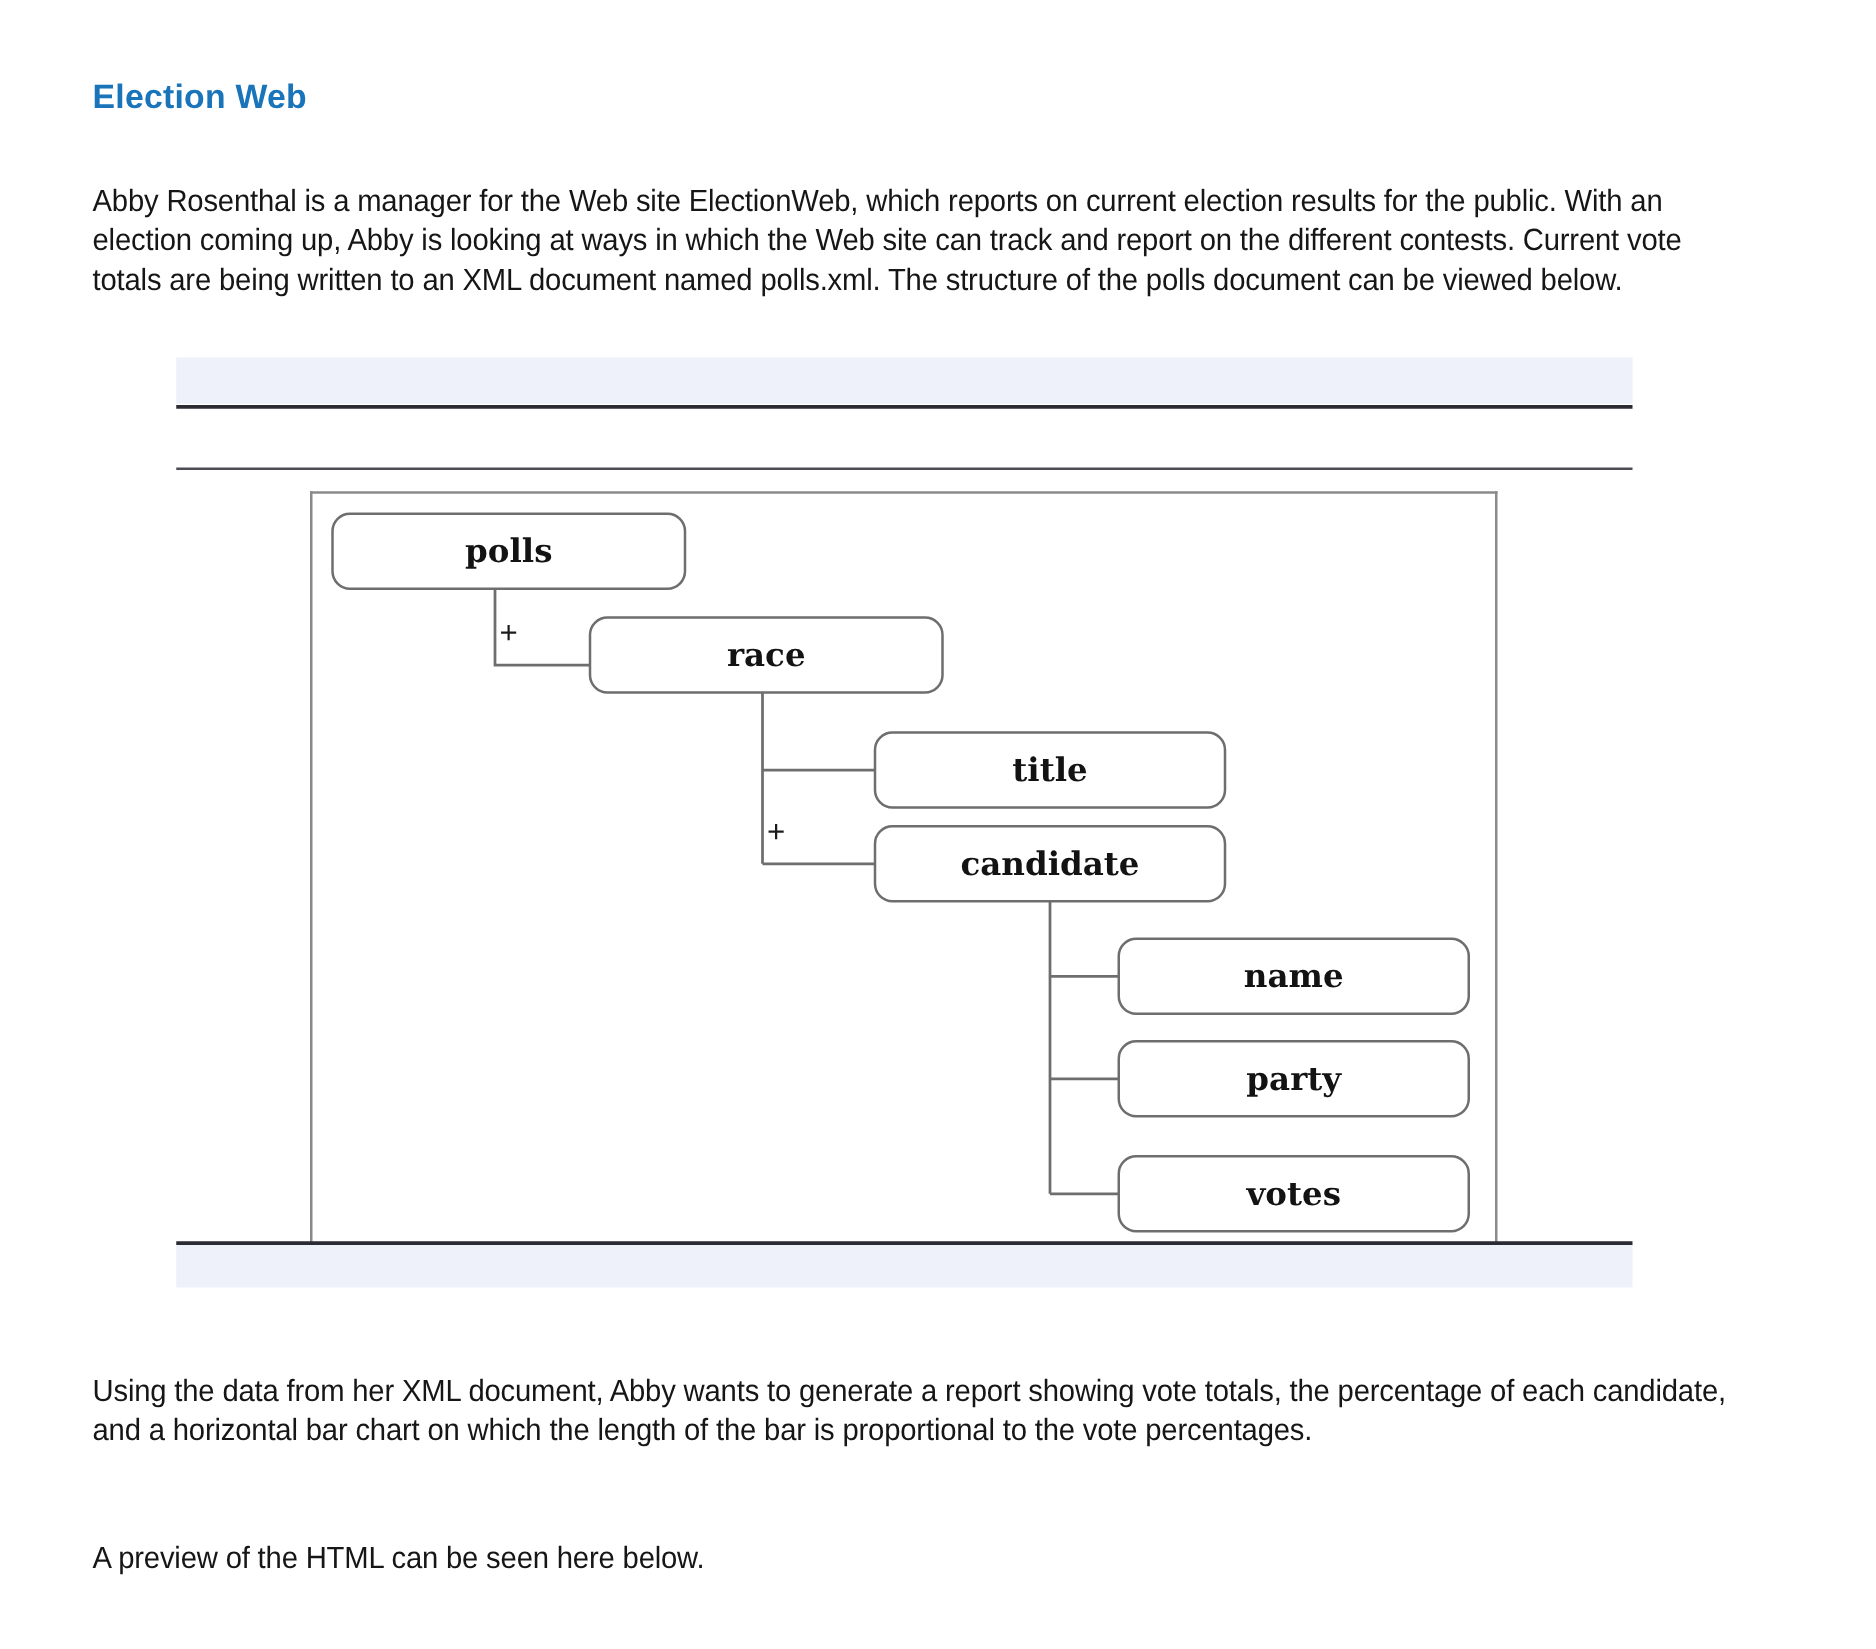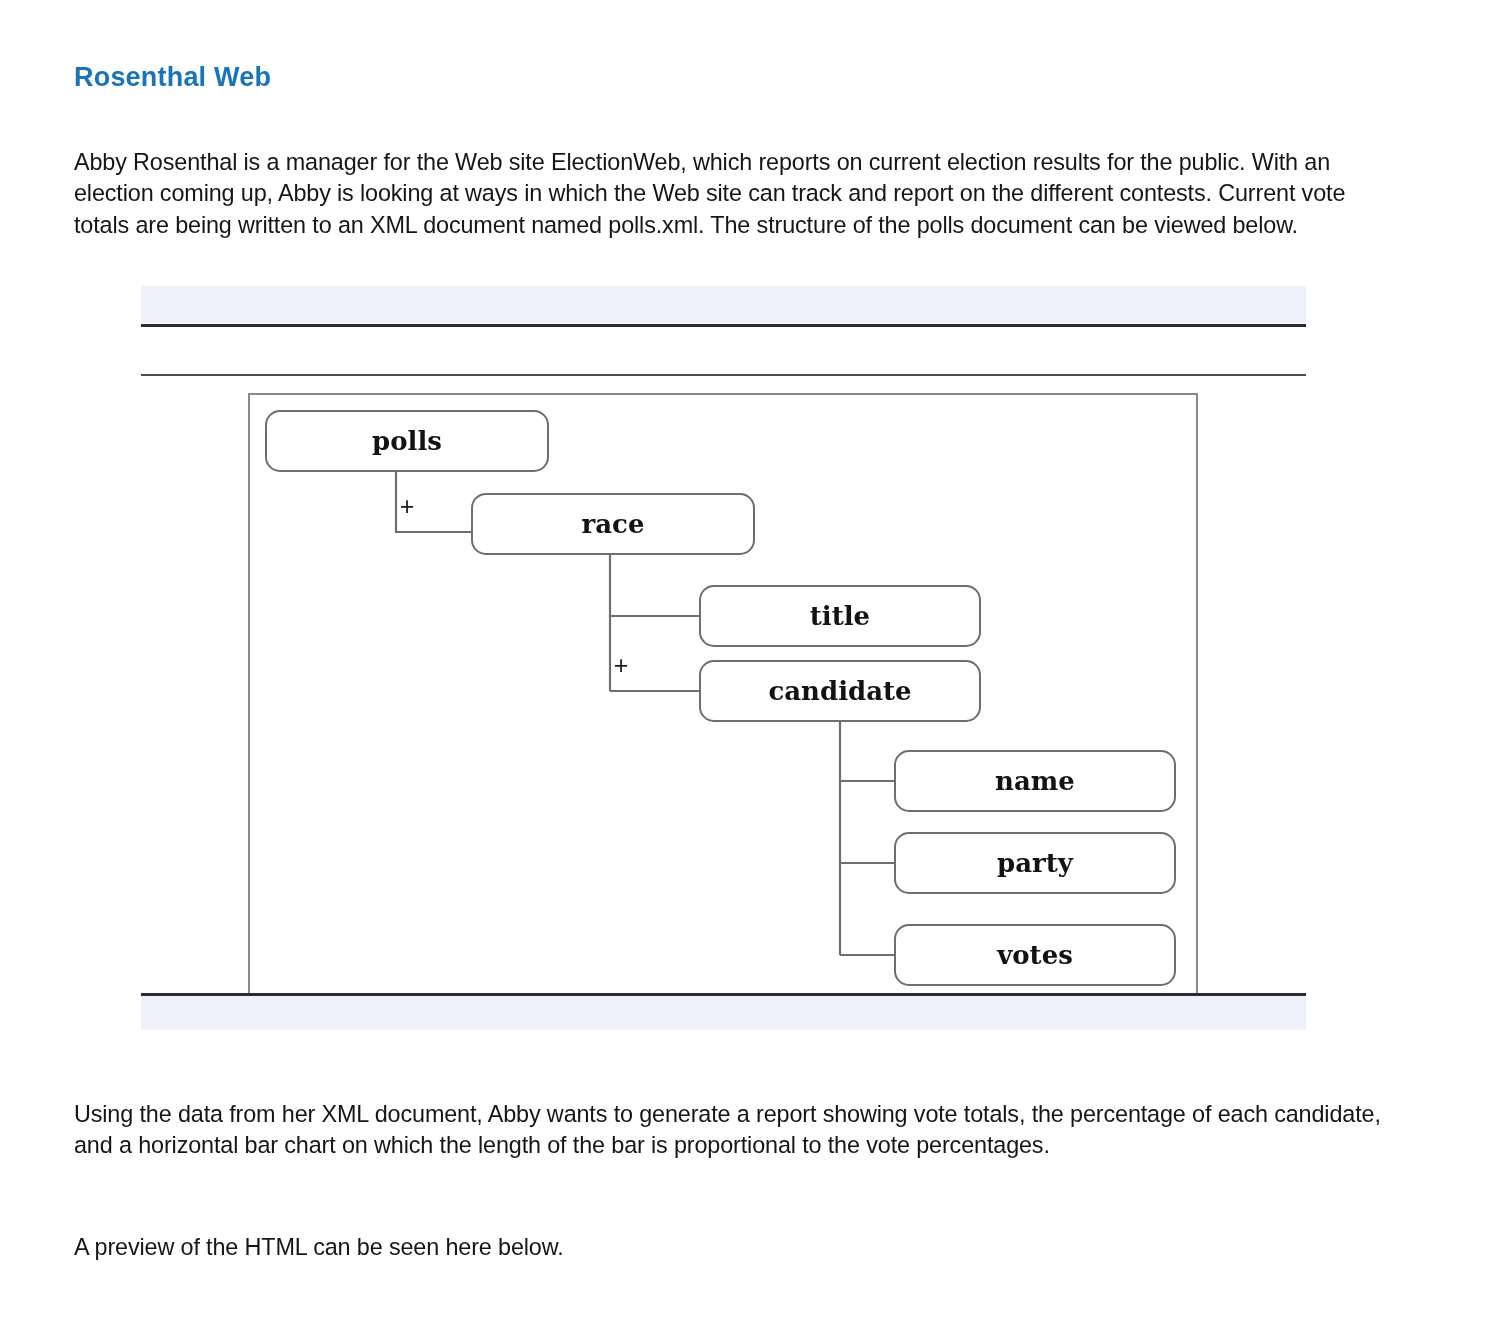--- a/index.html
+++ b/index.html
@@ -114,21 +114,21 @@
     font-size: 25px;
     font-weight: normal;
     fill: #1b1b1b;
     text-anchor: middle;
     dominant-baseline: middle;
   }
 </style>
 </head>
 <body>
 
-<h1 class="page-title">Rosenthal Web</h1>
+<h1 class="page-title">Election Web</h1>
 
 <p class="para" id="para-intro">Abby Rosenthal is a manager for the Web site ElectionWeb, which reports on current election results for the public. With an election coming up, Abby is looking at ways in which the Web site can track and report on the different contests. Current vote totals are being written to an XML document named polls.xml. The structure of the polls document can be viewed below.</p>
 
 <div class="figure">
 
   <div class="fig-band" id="band-top"></div>
   <div class="fig-rule" id="rule-1"></div>
   <div class="fig-rule" id="rule-2"></div>
 
   <div class="fig-canvas">

